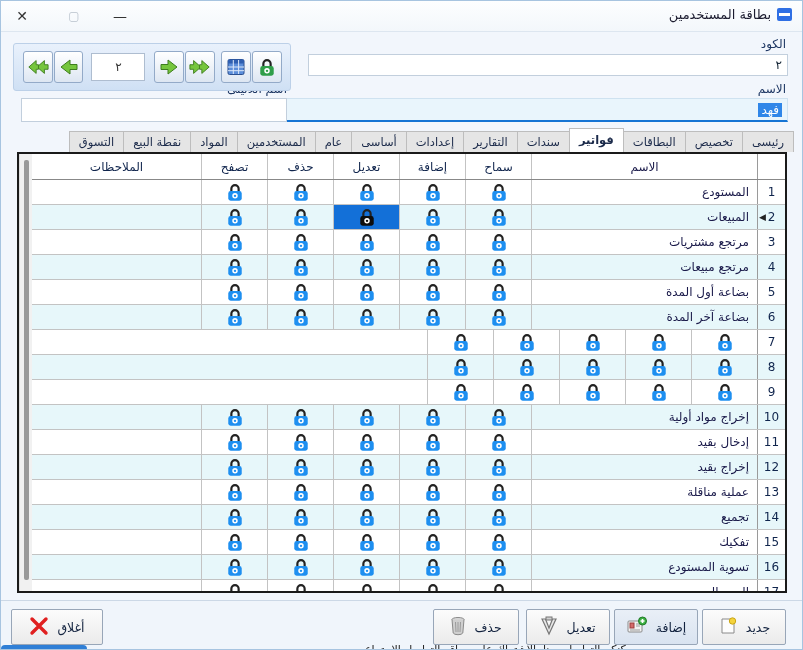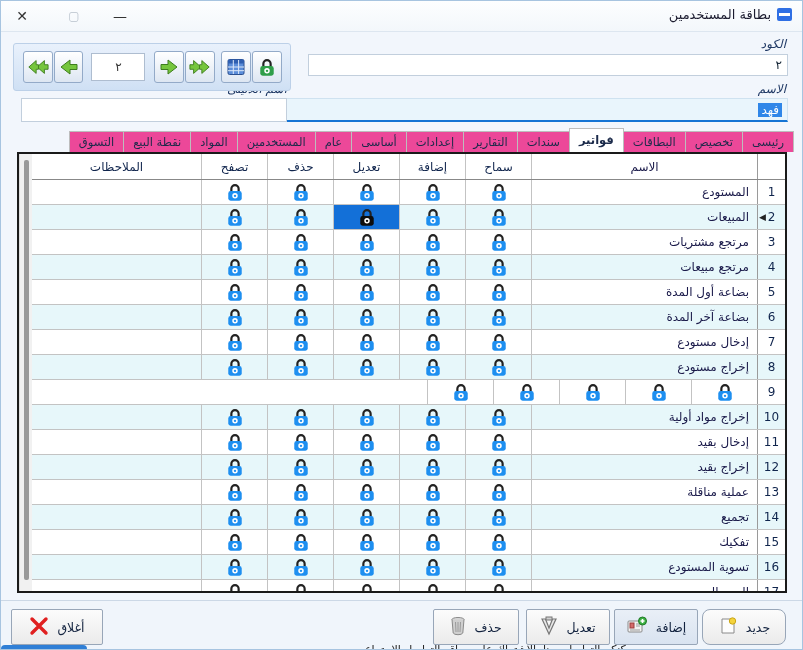--- a/index.html
+++ b/index.html
@@ -12,42 +12,42 @@
   .title-wrap{position:absolute;right:10px;top:6px;display:flex;align-items:center;gap:6px;}
   .title-icon{width:15px;height:13px;background:#2f6fe4;border-radius:2px;position:relative;}
   .title-icon::after{content:"";position:absolute;left:2px;right:2px;top:5px;height:3px;background:#fff;}
   .title-text{font-size:13px;color:#1b1b2f;}
   .winbtn{position:absolute;top:5px;width:26px;height:20px;display:flex;align-items:center;justify-content:center;
     font-size:14px;color:#333;cursor:default;}
   #btn-close{left:8px;}
   #btn-max{left:60px;color:#b9c2cc;font-size:12px;}
   #btn-min{left:106px;}
   
-  .fld-label{position:absolute;font-size:12px;color:#1f3864;font-style:italic;}
+  .fld-label{position:absolute;font-size:12px;color:#1f3864;}
   .fld{position:absolute;box-sizing:border-box;background:#fff;border:1px solid #c2cfdd;height:22px;
     font-size:12px;color:#123;display:flex;align-items:center;padding:0 5px;}
   #code-label{top:36px;right:16px;}
   #code-field{top:53px;right:14px;width:480px;}
   #name-label{top:81px;right:16px;}
   #name-field{top:97px;right:14px;width:508px;background:#e9f5fc;border:1px solid #cfe2f0;
     border-bottom:2px solid #1574d4;height:24px;}
   #name-field .sel-text{background:#2f86e8;color:#fff;padding:0 3px;font-size:12px;}
   #latin-label{top:81px;left:20px;width:266px;text-align:right;}
   #latin-field{top:97px;left:20px;width:266px;height:24px;}
   
   #nav-panel{position:absolute;top:42px;left:12px;width:278px;height:48px;border-radius:3px;
     background:linear-gradient(#e9f1fc,#cfe0f4);border:1px solid #bcd0e8;display:flex;align-items:center;padding:0 8px;box-sizing:border-box;}
   .nav-btn{width:30px;height:30px;margin-left:1px;background:linear-gradient(#ffffff,#dde6f2);
     border:1px solid #93aac8;border-radius:3px;display:flex;align-items:center;justify-content:center;cursor:pointer;}
   #nav-count{width:48px;height:24px;margin:0 8px;background:#fff;border:1px solid #aebdd0;
     text-align:center;font-size:12px;color:#333;font-family:"DejaVu Sans",sans-serif;}
   .gap{width:6px;}
   
   #tabs{position:absolute;top:128px;right:8px;left:8px;height:23px;display:flex;align-items:flex-end;}
-  .tab{height:20px;line-height:20px;padding:0 9px;font-size:11.5px;color:#1b2a4a;background:#ec4899;
+  .tab{height:20px;line-height:20px;padding:0 9px;font-size:11.5px;color:#1b2a4a;background:#e5e5e5;
     border:1px solid #bdbdbd;border-bottom:none;margin-left:-1px;cursor:pointer;white-space:nowrap;}
   .tab.active{background:#fff;height:23px;line-height:22px;font-weight:bold;position:relative;z-index:2;}
   
   #grid{position:absolute;top:151px;left:16px;right:15px;height:441px;background:#fff;
     border:2px solid #1a1a1a;box-sizing:border-box;overflow:hidden;}
   #vscroll{position:absolute;top:0;left:0;bottom:0;width:13px;background:#f1f1f1;border-left:1px solid #ddd;}
   #vscroll .thumb{position:absolute;top:6px;left:4px;width:5px;height:96%;background:#9a9a9a;border-radius:2px;}
   #rows{position:absolute;top:0;right:0;left:13px;bottom:0;}
   .trow{display:flex;height:25px;box-sizing:border-box;border-bottom:1px solid #c3c3c3;background:#fff;}
   .trow.alt{background:#e7f7fa;}
@@ -61,21 +61,21 @@
   .c-notes{flex:1;border-left:none;}
   .c-lock.sel{background:#1370d8;}
   .lock-svg{display:block;}
   
   #footer{position:absolute;left:0;right:0;top:599px;height:51px;background:#f0f5fb;border-top:1px solid #ccd8e6;}
   .fbtn{position:absolute;top:8px;height:36px;box-sizing:border-box;border:1px solid #98a6b8;border-radius:2px;
     background:linear-gradient(#fcfcfc,#ebebeb);display:flex;align-items:center;justify-content:center;gap:8px;
     font-size:12.5px;color:#13233f;cursor:pointer;padding:0 8px;}
   .fbtn .ic{order:2;}
   .fbtn .lbl{order:1;}
-  #btn-new{right:16px;width:84px;border-radius:8px;}
+  #btn-new{right:16px;width:84px;}
   #btn-add{right:104px;width:84px;background:linear-gradient(#e9eff7,#d9e3f0);}
   #btn-edit{right:192px;width:84px;}
   #btn-del{right:283px;width:86px;}
   #btn-closewin{left:10px;width:92px;}
   #marquee{position:absolute;top:642px;left:300px;width:390px;font-size:11px;color:#222;
     white-space:nowrap;overflow:hidden;text-align:center;}
   #bluebar{position:absolute;left:0;top:644px;width:86px;height:10px;background:#2f7fd6;border-radius:4px 4px 0 0;}
 </style>
 </head>
 <body>
@@ -460,21 +460,20 @@
               <circle cx="11" cy="15.2" r="3" fill="#fff"></circle>
               <circle cx="11" cy="15.2" r="1.3" fill="#1e8ff0"></circle>
             </svg>
           </div>
           <div class="cell c-notes"></div>
         </div>
         <div class="trow">
           <div class="cell c-num">
             <span>7</span>
           </div>
-          <div class="cell c-name">إدخال مستودع</div>
           <div class="cell c-lock">
             <svg class="lock-svg" width="20" height="20" viewBox="0 0 22 22">
               <path d="M7 11 V7.5 a4 4 0 0 1 8 0 V11" fill="none" stroke="#222" stroke-width="2.4"></path>
               <rect x="3.6" y="10" width="14.8" height="10.5" rx="2.6" fill="#1e8ff0"></rect>
               <circle cx="11" cy="15.2" r="3" fill="#fff"></circle>
               <circle cx="11" cy="15.2" r="1.3" fill="#1e8ff0"></circle>
             </svg>
           </div>
           <div class="cell c-lock">
             <svg class="lock-svg" width="20" height="20" viewBox="0 0 22 22">
@@ -507,21 +506,20 @@
               <circle cx="11" cy="15.2" r="3" fill="#fff"></circle>
               <circle cx="11" cy="15.2" r="1.3" fill="#1e8ff0"></circle>
             </svg>
           </div>
           <div class="cell c-notes"></div>
         </div>
         <div class="trow alt">
           <div class="cell c-num">
             <span>8</span>
           </div>
-          <div class="cell c-name">إخراج مستودع</div>
           <div class="cell c-lock">
             <svg class="lock-svg" width="20" height="20" viewBox="0 0 22 22">
               <path d="M7 11 V7.5 a4 4 0 0 1 8 0 V11" fill="none" stroke="#222" stroke-width="2.4"></path>
               <rect x="3.6" y="10" width="14.8" height="10.5" rx="2.6" fill="#1e8ff0"></rect>
               <circle cx="11" cy="15.2" r="3" fill="#fff"></circle>
               <circle cx="11" cy="15.2" r="1.3" fill="#1e8ff0"></circle>
             </svg>
           </div>
           <div class="cell c-lock">
             <svg class="lock-svg" width="20" height="20" viewBox="0 0 22 22">

